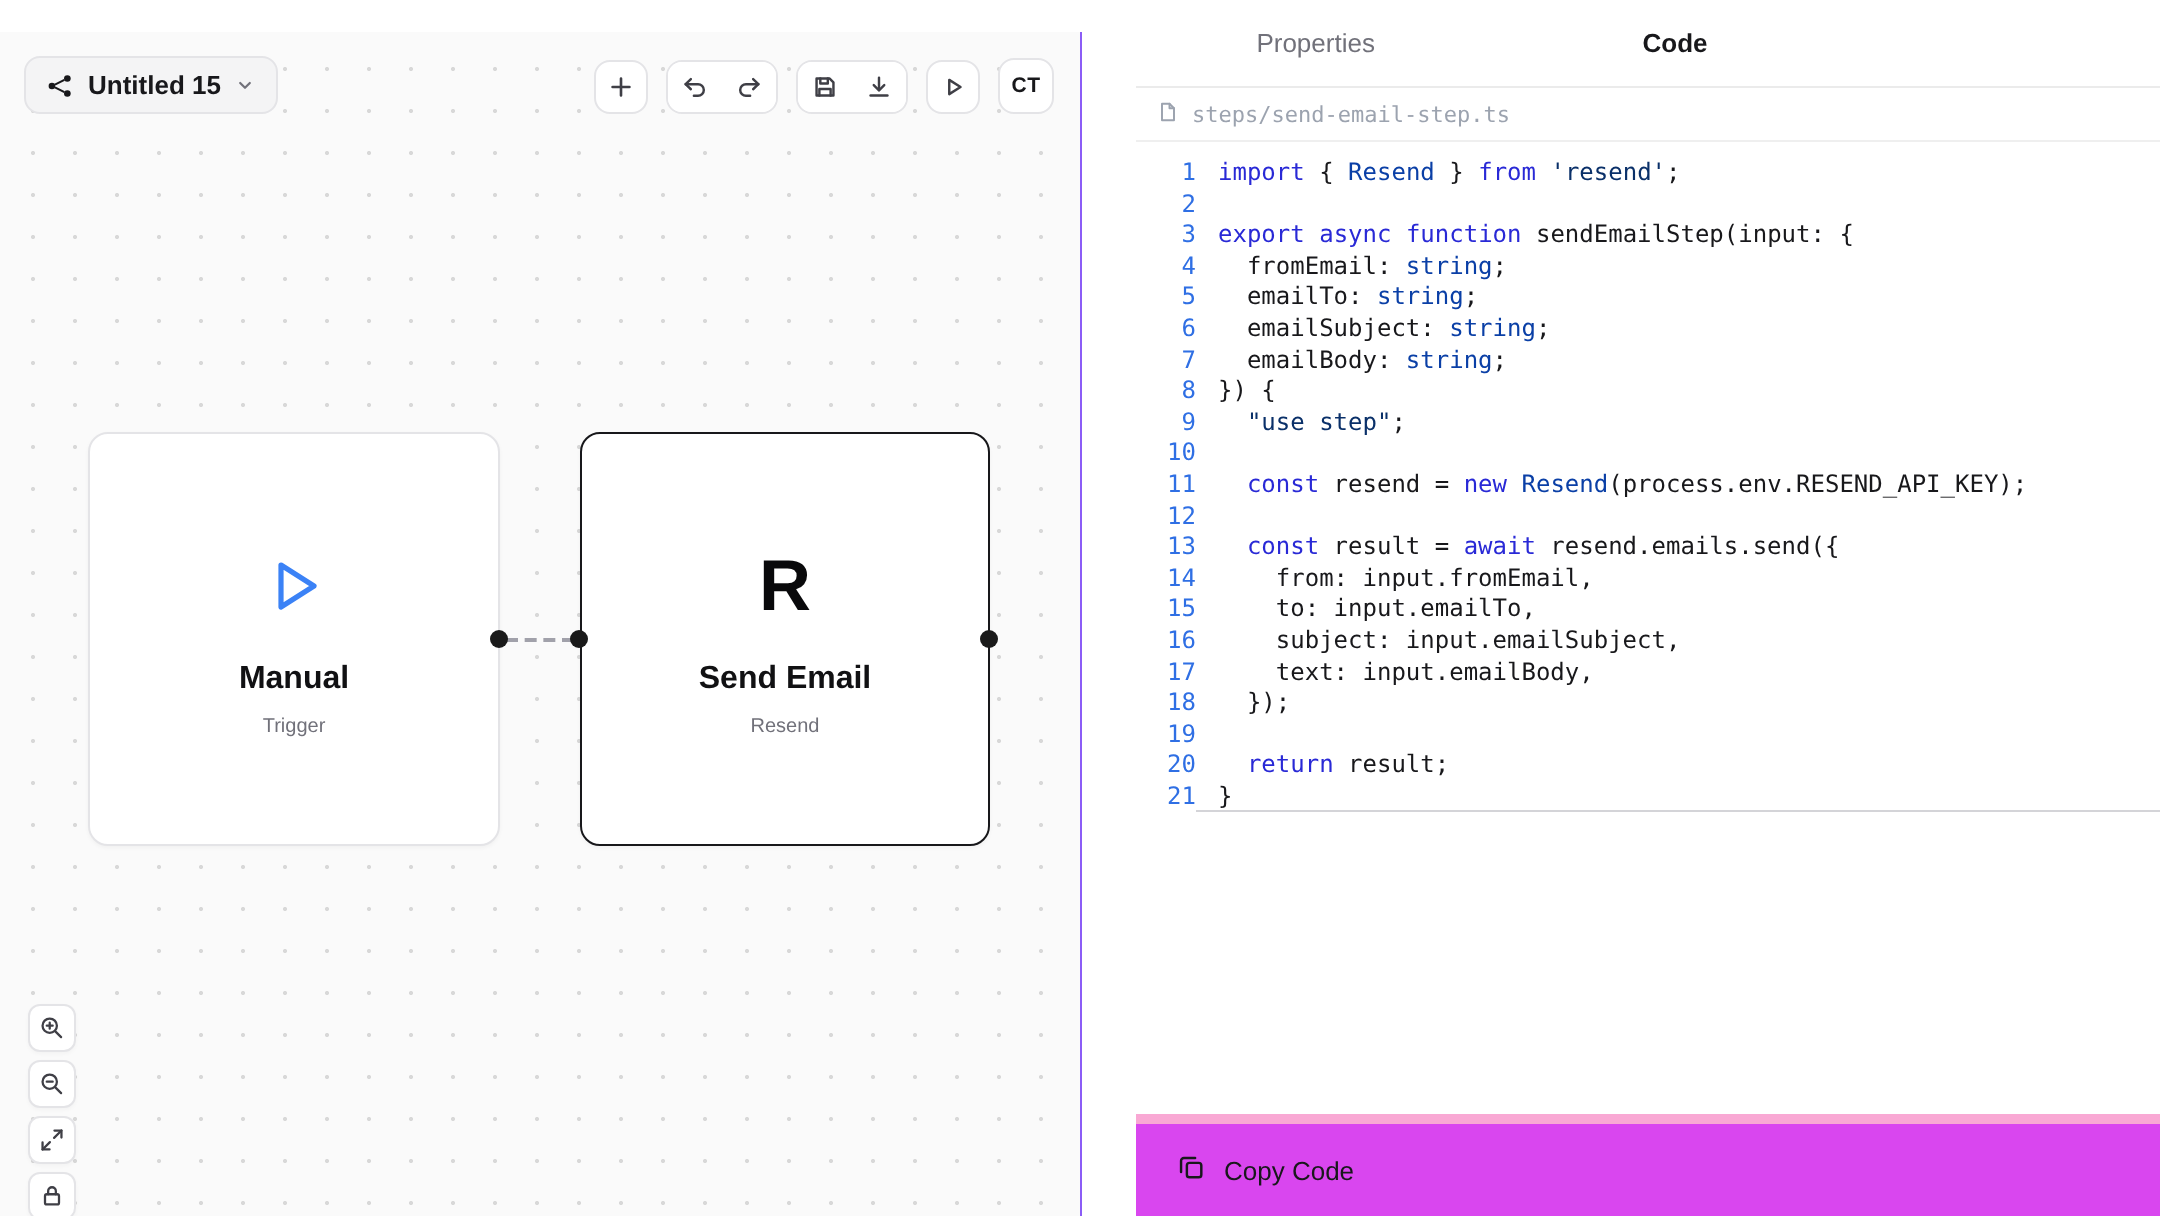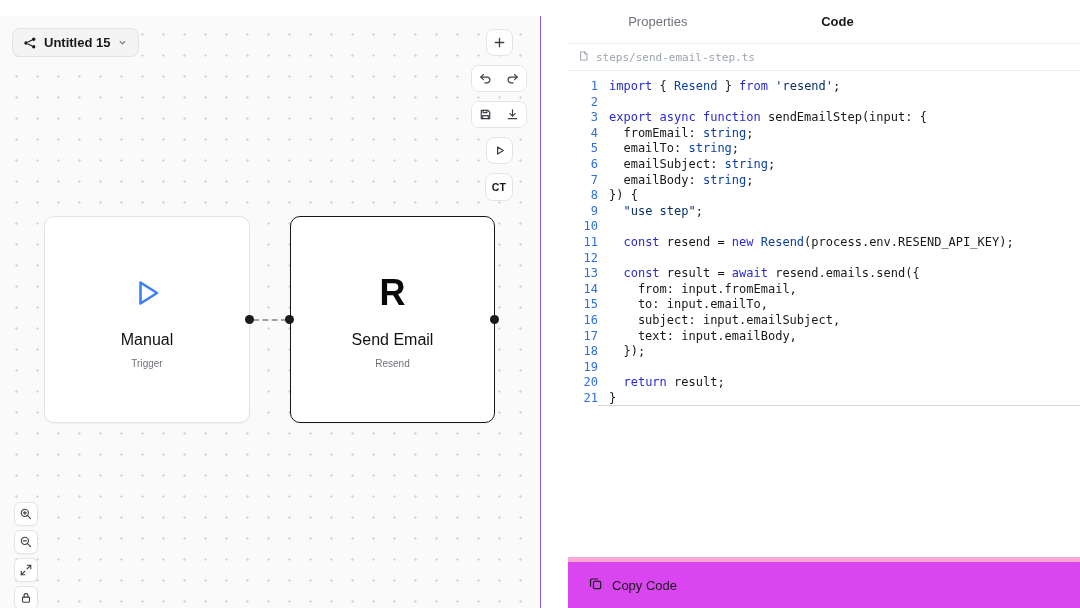--- a/index.html
+++ b/index.html
@@ -11,34 +11,34 @@
   .canvas { position:absolute; left:0; top:16px; width:541px; height:608px; background:#fafafa; border-right:1px solid #8b5cf6; }
   .dots { position:absolute; inset:0;
     background-image:radial-gradient(circle, #d8d8d8 1px, transparent 1.1px);
     background-size:21px 21px; background-position:6px 8px; }
 
   .title-btn { position:absolute; left:12px; top:12px; height:29px; display:flex; align-items:center; gap:7px;
     padding:0 10px; background:#f4f4f5; border:1px solid #e4e4e7; border-radius:8px;
     font-size:13px; font-weight:600; color:#18181b; cursor:pointer; }
   .title-btn svg { display:block; }
 
-  .toolbar { position:absolute; top:13px; right:13px; display:flex; gap:9px; align-items:center;flex-direction:column; }
+  .toolbar { position:absolute; top:13px; right:13px; display:flex; gap:9px; align-items:center; }
   .tb-btn { width:27px; height:27px; background:#fff; border:1px solid #e4e4e7; border-radius:8px;
     display:flex; align-items:center; justify-content:center; color:#3f3f46; cursor:pointer; }
   .tb-group { display:flex; background:#fff; border:1px solid #e4e4e7; border-radius:8px; overflow:hidden; }
   .tb-group .tb-inner { width:27px; height:25px; border:none; background:#fff; display:flex; align-items:center; justify-content:center; color:#3f3f46; cursor:pointer; }
   .avatar-btn { font-size:10.5px; font-weight:700; color:#18181b; letter-spacing:.2px; width:28px; height:28px; }
 
   .node { position:absolute; width:206px; height:207px; background:#fff; border:1px solid #e4e4e7; border-radius:10px;
     display:flex; flex-direction:column; align-items:center; justify-content:center;
     box-shadow:0 1px 2px rgba(0,0,0,.04); cursor:pointer; }
   .node.selected { border:1.5px solid #18181b; }
   .node-icon { height:44px; display:flex; align-items:center; justify-content:center; margin-bottom:16px; }
   .r-logo { font-size:36px; font-weight:800; color:#09090b; line-height:1; }
-  .node-title { font-size:16px; font-weight:400; color:#111113; margin-bottom:9px; }
+  .node-title { font-size:16px; font-weight:700; color:#111113; margin-bottom:9px; }
   .node-sub { font-size:10px; color:#71717a; }
 
   .handle { position:absolute; width:9px; height:9px; border-radius:50%; background:#1a1a1a; }
   .edge { position:absolute; left:253px; top:303px; width:34px; height:0; border-top:2px dashed #a1a1aa; }
 
   .controls { position:absolute; left:14px; top:486px; display:flex; flex-direction:column; gap:4px; }
   .ctrl-btn { width:24px; height:24px; background:#fff; border:1px solid #e4e4e7; border-radius:6px;
     display:flex; align-items:center; justify-content:center; color:#3f3f46; cursor:pointer;
     box-shadow:0 1px 2px rgba(0,0,0,.03); }
 

